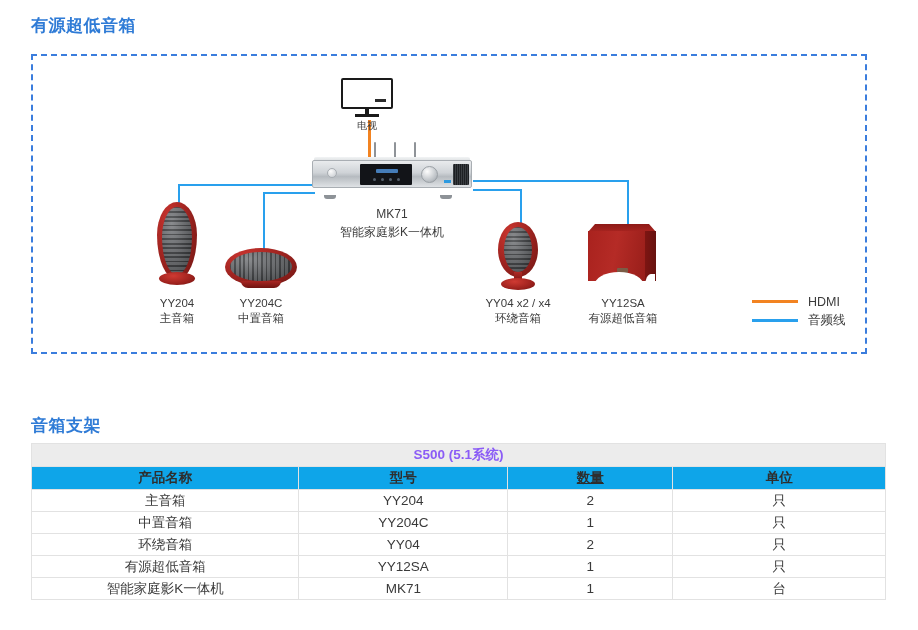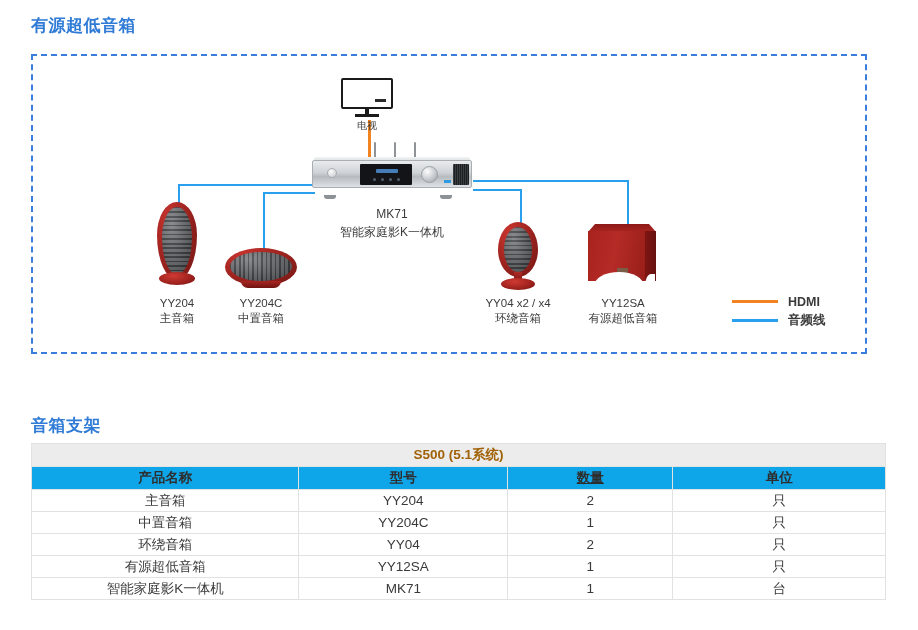--- a/index.html
+++ b/index.html
@@ -183,40 +183,40 @@
     position:absolute;left:6px;top:48px;width:50px;height:14px;
     background:#ffffff;
     border-radius:50% 50% 0 0 / 100% 100% 0 0;
   }
   #sub-arch2{
     position:absolute;left:57px;top:50px;width:10px;height:12px;background:#ffffff;
     border-radius:60% 0 0 0 /100% 0 0 0;
   }
 
   
-  #legend{position:absolute;left:732px;top:292px;width:120px;font-weight:bold;}
+  #legend{position:absolute;left:752px;top:292px;width:120px;}
   .legend-row{display:flex;align-items:center;height:19px;}
   .legend-line{width:46px;height:3px;margin-right:10px;}
   .legend-text{font-size:12.5px;color:#3b3b3b;}
 
   
   #config-table{
     position:absolute;left:31px;top:443px;width:855px;
     border-collapse:collapse;font-size:13.5px;
   }
   #config-table td,#config-table th{
     border:1px solid #e2e2e2;
     text-align:center;
     font-weight:normal;
     color:#3a3a3a;
     height:21px;
     padding:0;
   }
   #config-table .hdr-span{
-    background:#ececec;font-weight:bold;height:22px;font-size:13.5px;color:#a16207;
+    background:#ececec;font-weight:bold;height:22px;font-size:13.5px;color:#8b5cf6;
   }
   #config-table .col-hdr{
     background:#0ea5e9;font-weight:bold;height:22px;color:#2e2e2e;
   }
   #config-table tbody tr td{background:#fff;}
   .c1{width:268px;}.c2{width:209px;}.c3{width:165px;text-decoration:underline;}.c4{width:213px;}
 </style>
 </head>
 <body>
 

